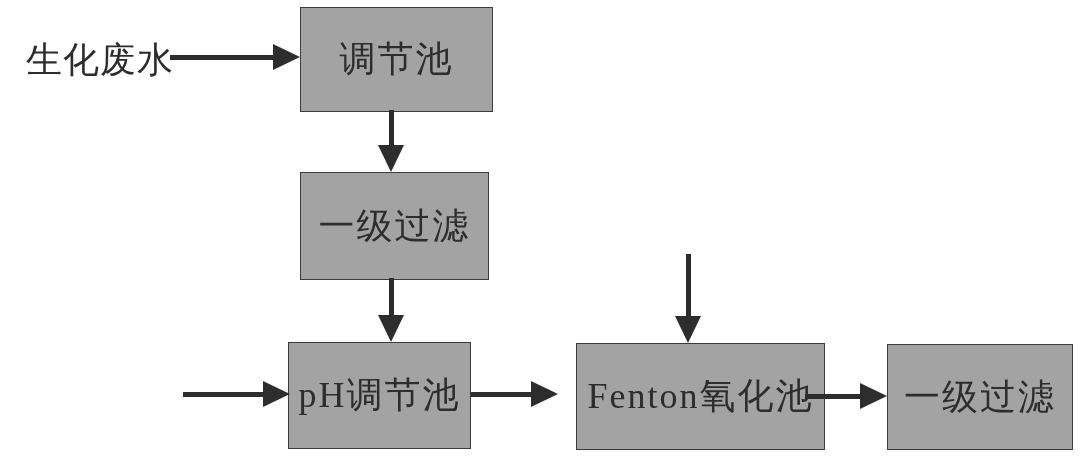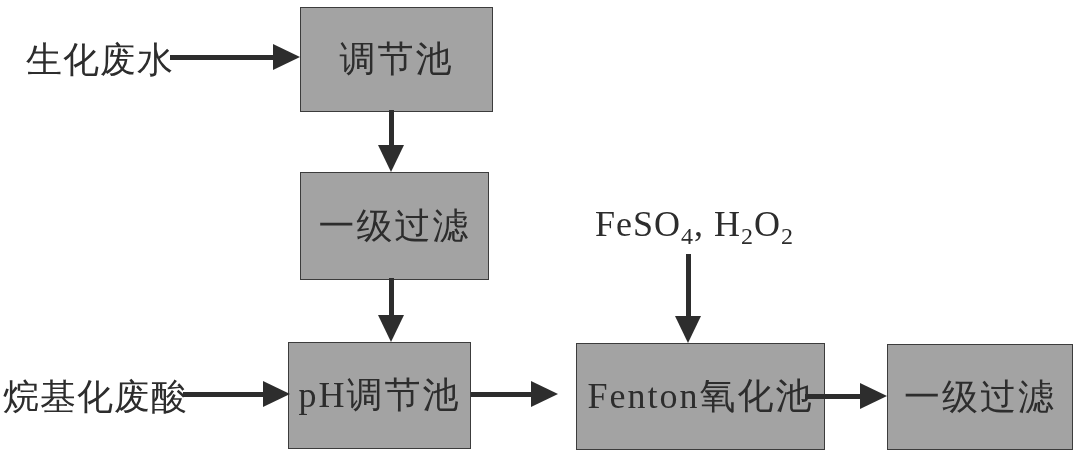--- a/index.html
+++ b/index.html
@@ -65,23 +65,21 @@
     border-right: 13px solid transparent;
   }
 </style>
 </head>
 <body>
 
 <div class="canvas">
 
   <div class="free-label" style="left:26px; top:36px;">生化废水</div>
 
-  <div class="free-label" style="left:3px; top:373px;">烷基化废酸</div>
 
-  <div class="free-label chem" style="left:595px; top:203px;"><span>FeSO</span><sub>4</sub><span>, H</span><sub>2</sub><span>O</span><sub>2</sub></div>
 
   <div class="node" style="left:300px; top:7px; width:191px; height:103px;">
     <span>调节池</span>
   </div>
 
   <div class="node" style="left:300px; top:172px; width:187px; height:106px;">
     <span>一级过滤</span>
   </div>
 
   <div class="node" style="left:288px; top:342px; width:181px; height:105px;">

